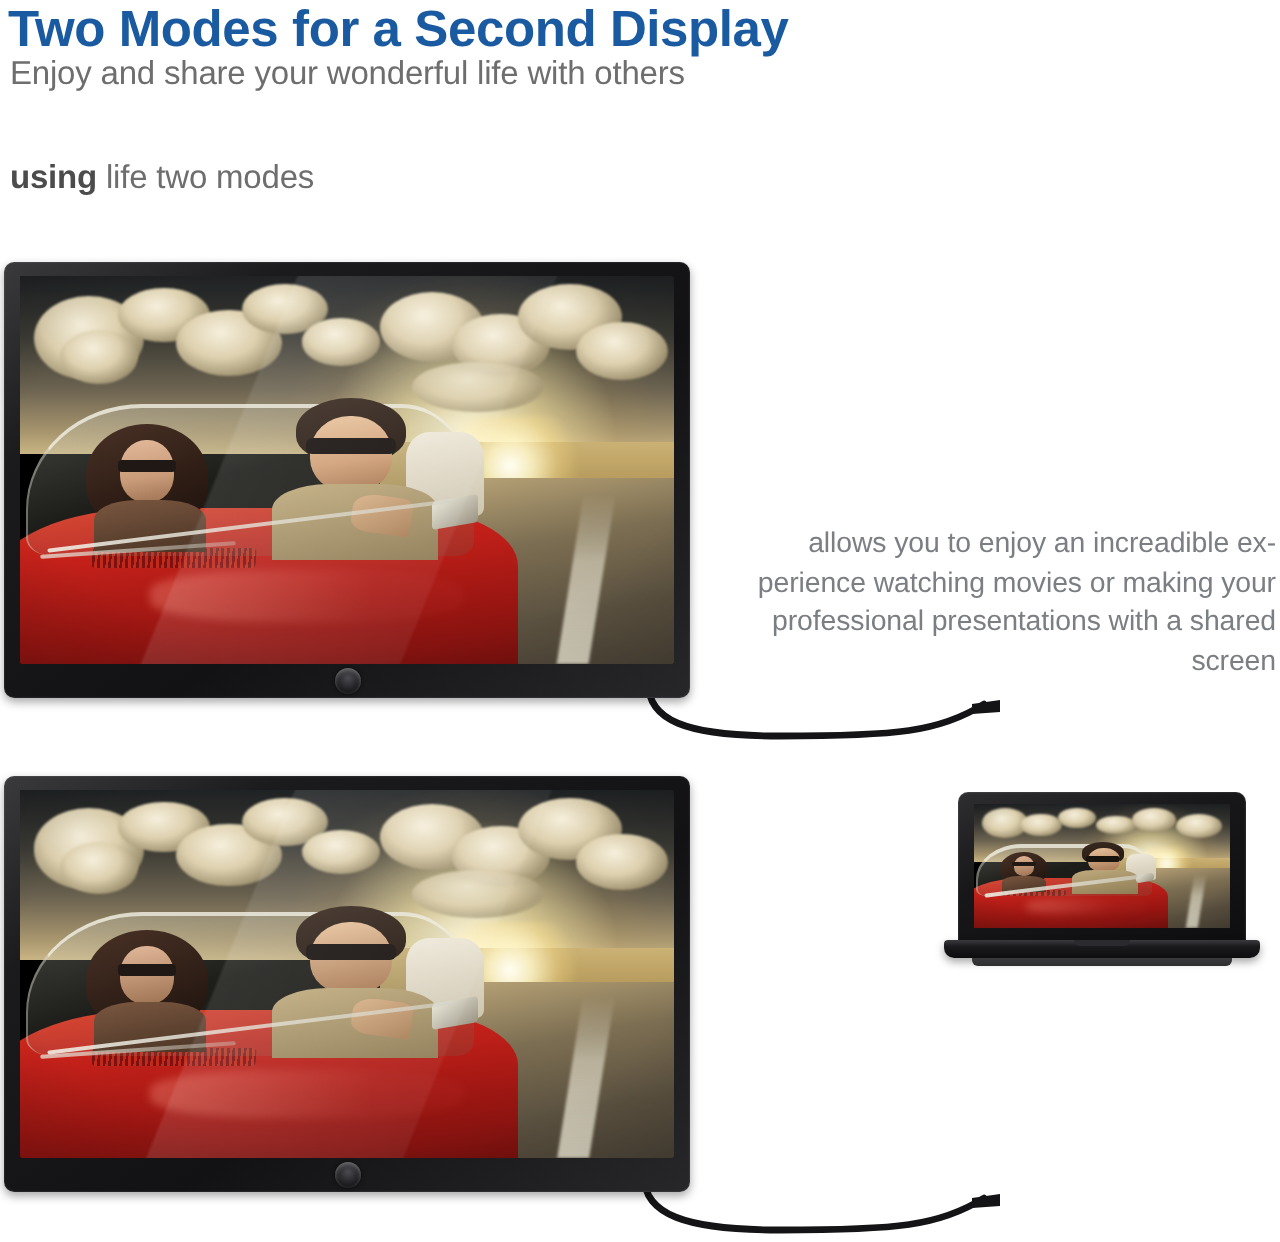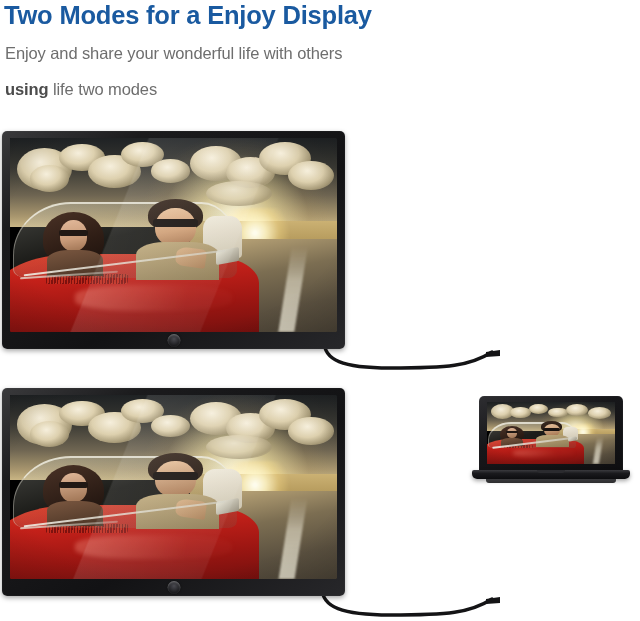--- a/index.html
+++ b/index.html
@@ -31,21 +31,21 @@
   }
 
   .subtitle-line {
     position: absolute;
     left: 5px;
     font-size: 16.5px;
     color: #6e6e6e;
     white-space: nowrap;
     letter-spacing: -0.1px;
   }
-  #subtitle-line-1 { top: 44px; text-align: center; }
+  #subtitle-line-1 { top: 28px; text-align: center; }
   #subtitle-line-2 { top: 80px; }
   #subtitle-emphasis { color: #4c4c4c; font-weight: 600; }
 
   
   .mode-section { position: absolute; left: 0; width: 640px; }
   #section-mirror { top: 128px; height: 250px; }
   #section-extend { top: 385px; height: 236px; }
 
   
   .tv { position: absolute; left: 2px; }
@@ -266,21 +266,21 @@
     color: #7b7e82;
     line-height: 1.38;
     margin: 0;
     letter-spacing: -0.05px;
   }
 </style>
 </head>
 <body style="background: rgb(255, 255, 255);">
 
 <div id="header">
-  <div id="page-title">Two Modes for a Enjoy Display</div>
+  <div id="page-title">Two Modes for a Second Display</div>
   <div class="subtitle-line" id="subtitle-line-1">Enjoy and share your wonderful life with others</div>
   <div class="subtitle-line" id="subtitle-line-2"><span id="subtitle-emphasis">using</span><span> life two modes</span></div>
 </div>
 
 <div class="mode-section" id="section-mirror">
 
   <svg class="cable" width="640" height="250">
     <path d="M324,213 C324,232 342,240 390,240 C448,240 470,238 492,224" fill="none" stroke="#141416" stroke-width="3.4" stroke-linecap="round"></path>
     <path d="M486,224 L500,222 L500,228 L486,229 Z" fill="#141416"></path>
   </svg>
@@ -372,20 +372,21 @@
         </div>
       </div>
     </div>
     <div class="laptop-base">
       <div class="laptop-notch"></div>
     </div>
     <div class="laptop-foot"></div>
   </div>
 
   <div class="mode-text" id="mirror-text-block">
+    <div class="mode-desc">allows you to enjoy an increadible ex-perience watching movies or making your professional presentations with a shared screen</div>
   </div>
 </div>
 
 <div class="mode-section" id="section-extend">
 
   <svg class="cable" width="640" height="236">
     <path d="M322,203 C322,222 342,230 390,230 C448,230 470,228 492,214" fill="none" stroke="#141416" stroke-width="3.4" stroke-linecap="round"></path>
     <path d="M486,214 L500,212 L500,218 L486,219 Z" fill="#141416"></path>
   </svg>
 

